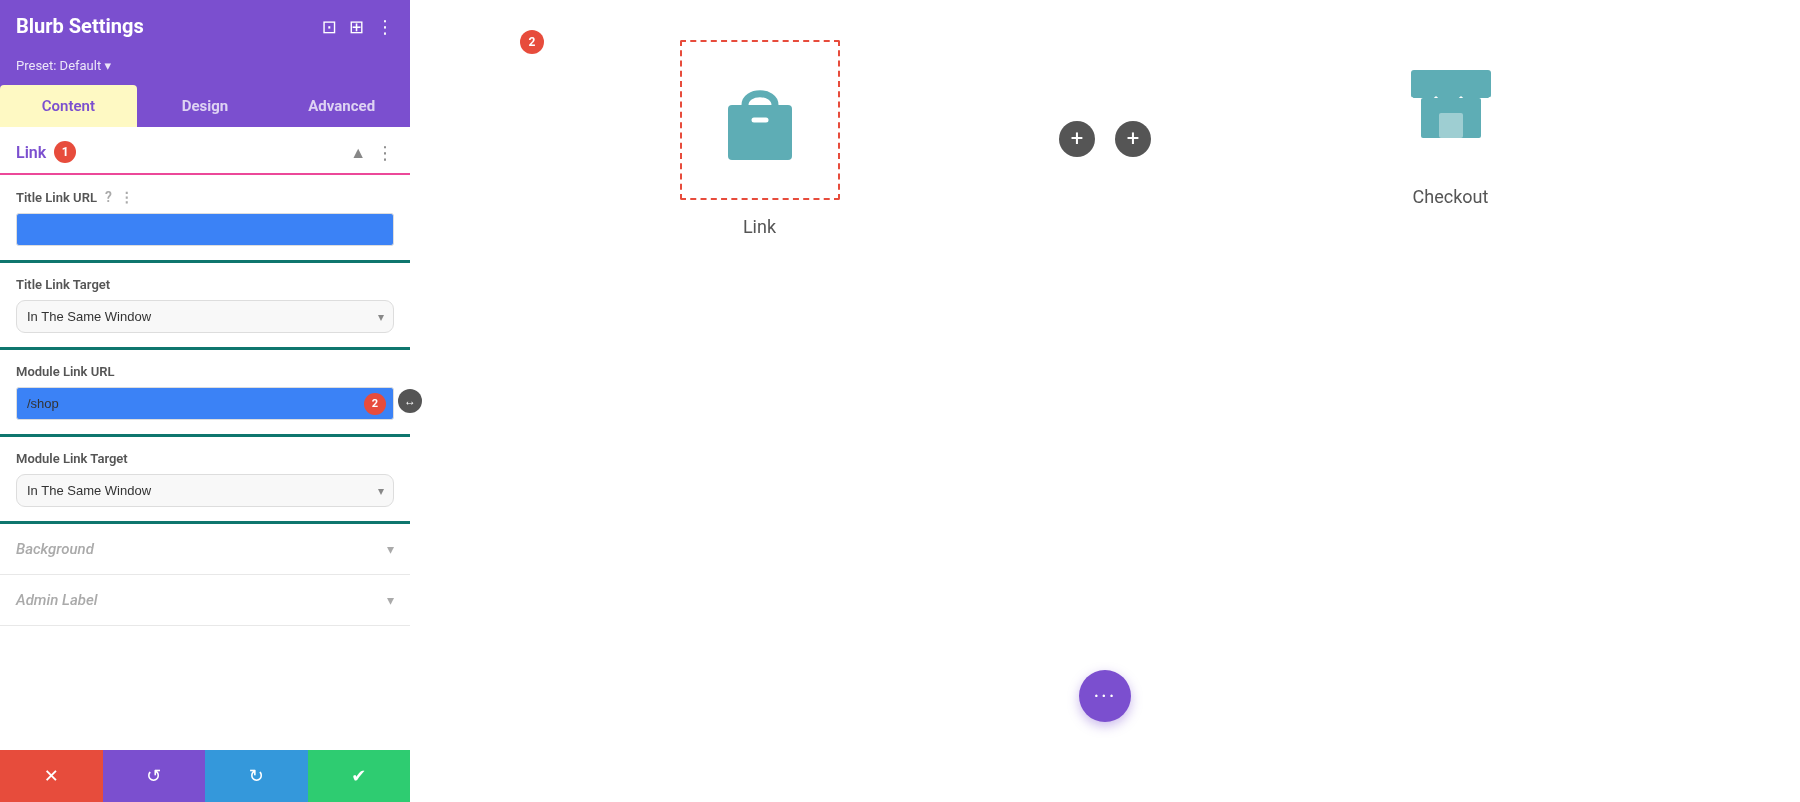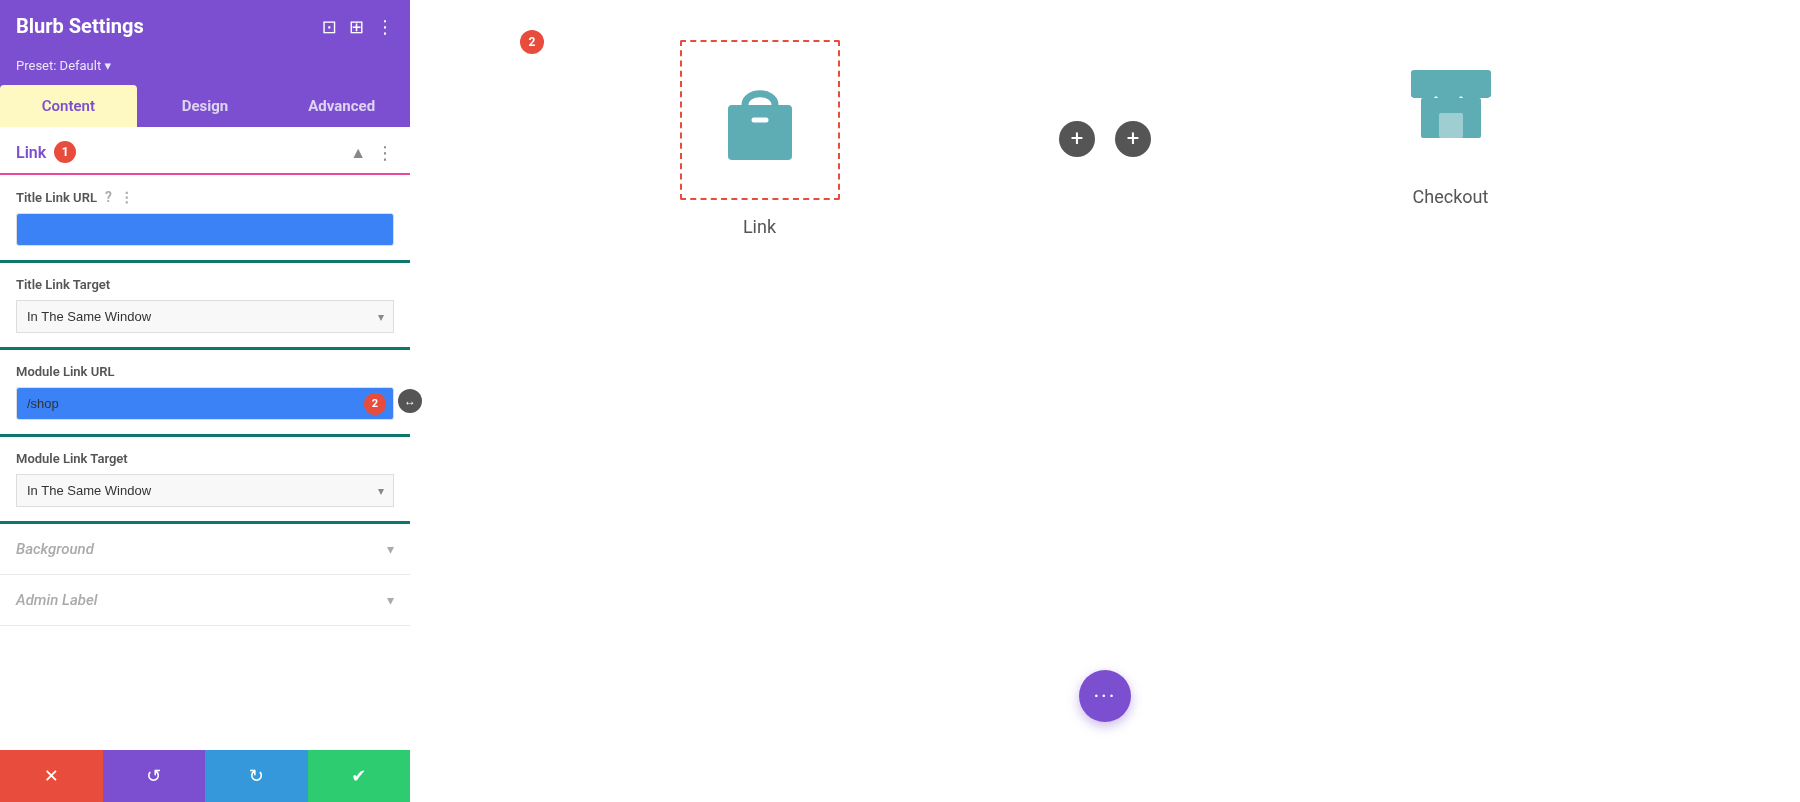--- a/index.html
+++ b/index.html
@@ -159,21 +159,21 @@
       outline: none;
     }
 
     .select-wrapper {
       position: relative;
     }
     .select-input {
       width: 100%;
       padding: 8px 12px 8px 10px;
       border: 1px solid #ddd;
-      border-radius: 0;
+      border-radius: 9px;
       font-size: 13px;
       color: #333;
       background: #f8f8f8;
       appearance: none;
       -webkit-appearance: none;
       outline: none;
       cursor: pointer;
     }
     .select-arrow {
       position: absolute;

